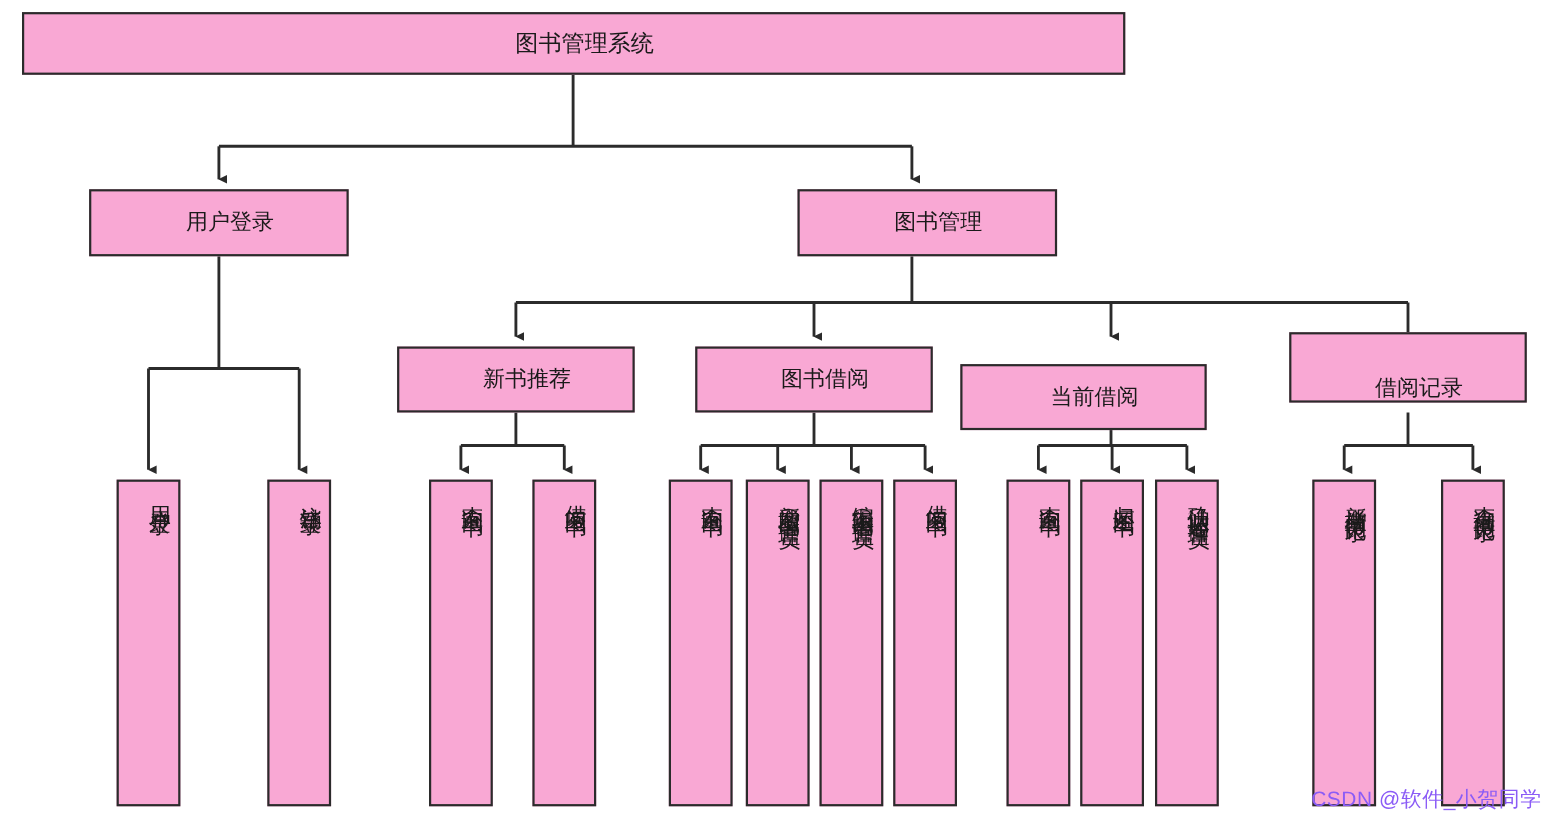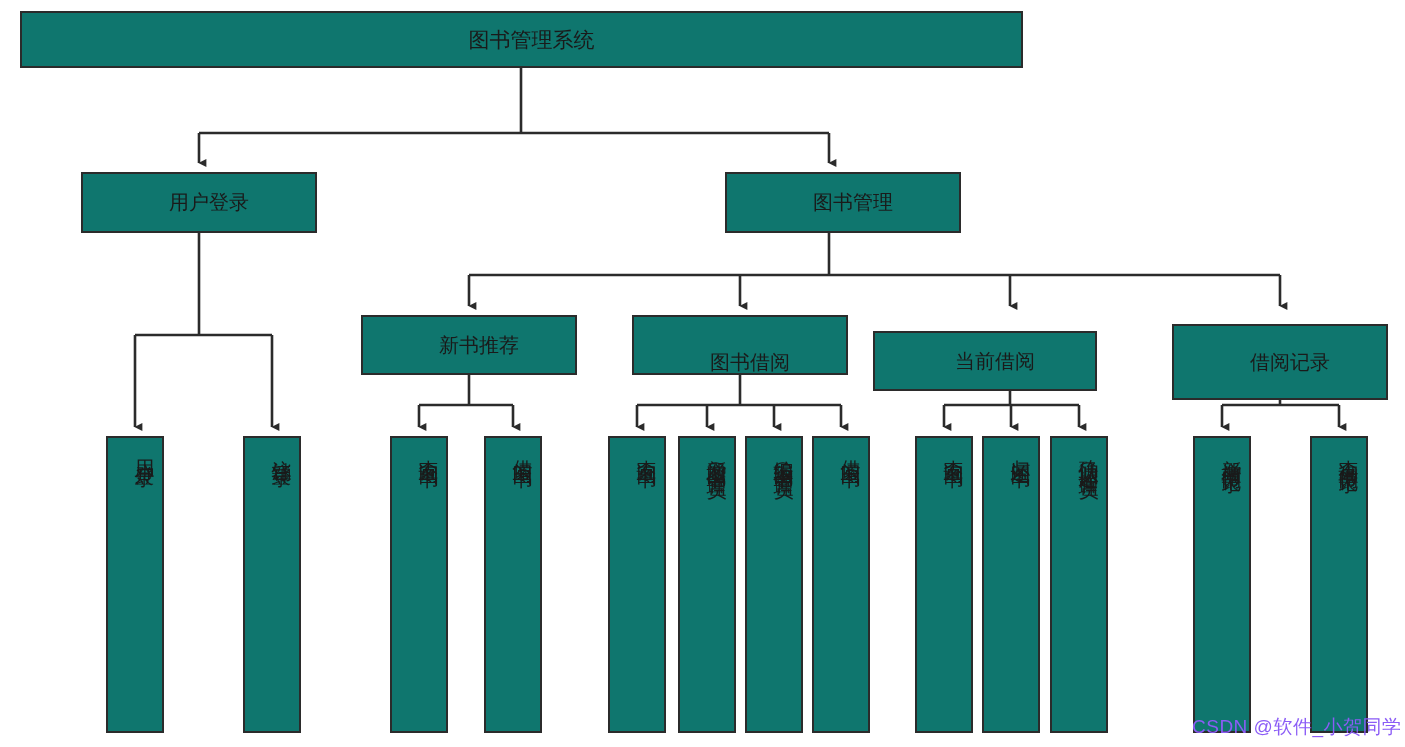--- a/index.html
+++ b/index.html
@@ -23,21 +23,21 @@
     position: absolute;
     left: 0;
     top: 0;
     width: 1405px;
     height: 747px;
     display: block;
   }
   .node-box {
     position: absolute;
     box-sizing: border-box;
-    background: #0f766e;
+    background: #f9a8d4;
     border: 2px solid #2b2b2b;
     display: flex;
     align-items: center;
     justify-content: center;
     overflow: hidden;
     padding-left: 20px;
   }
   .node-label {
     color: #1a1a1a;
     text-align: center;
@@ -130,27 +130,27 @@
   <div class="node-box level-2" style="left:81px; top:172px; width:236px; height:61px;">
     <span class="node-label">用户登录</span>
   </div>
   <div class="node-box level-2" style="left:711px; top:172px; width:236px; height:61px;margin-left:14px;">
     <span class="node-label">图书管理</span>
   </div>
 
   <div class="node-box level-3" style="left:361px; top:315px; width:216px; height:60px;">
     <span class="node-label">新书推荐</span>
   </div>
-  <div class="node-box level-3" style="left:632px; top:315px; width:216px; height:60px;align-items:flex-end;">
+  <div class="node-box level-3" style="left:632px; top:315px; width:216px; height:60px;">
     <span class="node-label">图书借阅</span>
   </div>
   <div class="node-box level-3" style="left:873px; top:315px; width:224px; height:60px;margin-top:16px;">
     <span class="node-label">当前借阅</span>
   </div>
-  <div class="node-box level-3" style="left:1172px; top:324px; width:216px; height:76px;">
+  <div class="node-box level-3" style="left:1172px; top:302px; width:216px; height:64px;align-items:flex-end;">
     <span class="node-label">借阅记录</span>
   </div>
 
   <div class="node-box leaf" style="left:106px; top:436px; width:58px; height:297px;">
     <span class="node-label">用户登录</span>
   </div>
   <div class="node-box leaf" style="left:243px; top:436px; width:58px; height:297px;">
     <span class="node-label">注销登录</span>
   </div>
 

